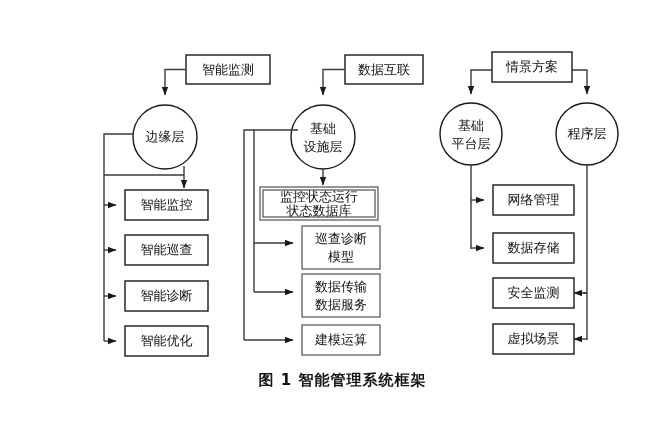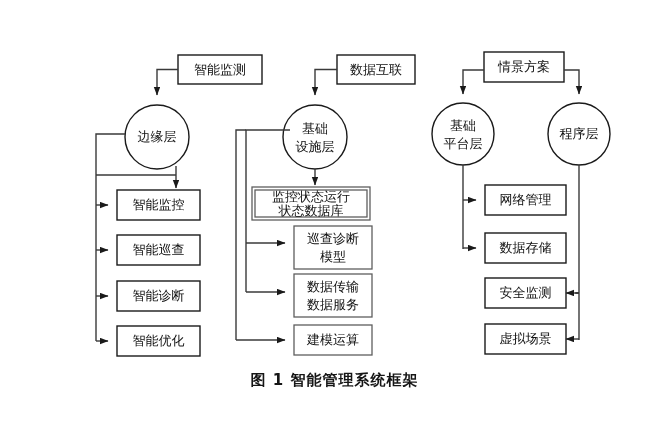--- a/index.html
+++ b/index.html
@@ -9,21 +9,21 @@
   }
   body {
     width: 661px;
     height: 439px;
     position: relative;
     font-family: "DejaVu Sans", "Liberation Sans", sans-serif;
     overflow: hidden;
   }
   #figure-root {
     position: absolute;
-    left: 4px;
+    left: 12px;
     top: 0;
     width: 547px;
     height: 439px;
   }
   svg.diagram {
     position: absolute;
     left: 0;
     top: 0;
     width: 661px;
     height: 439px;

